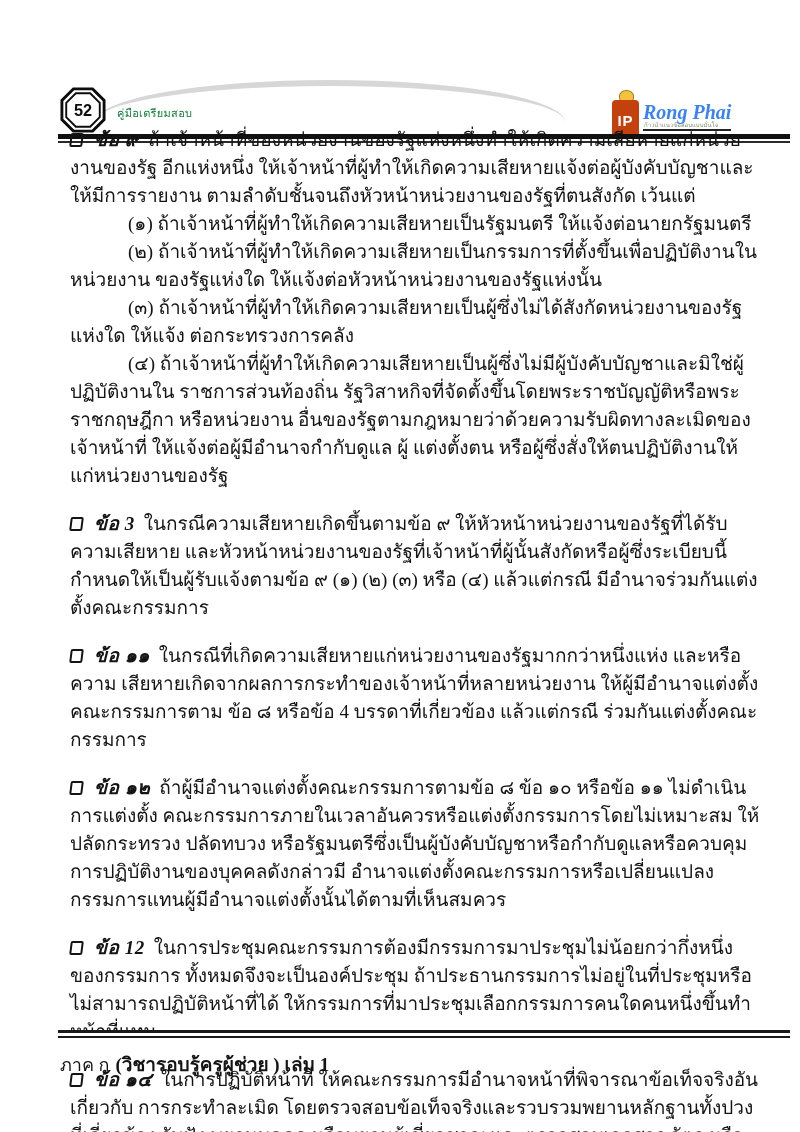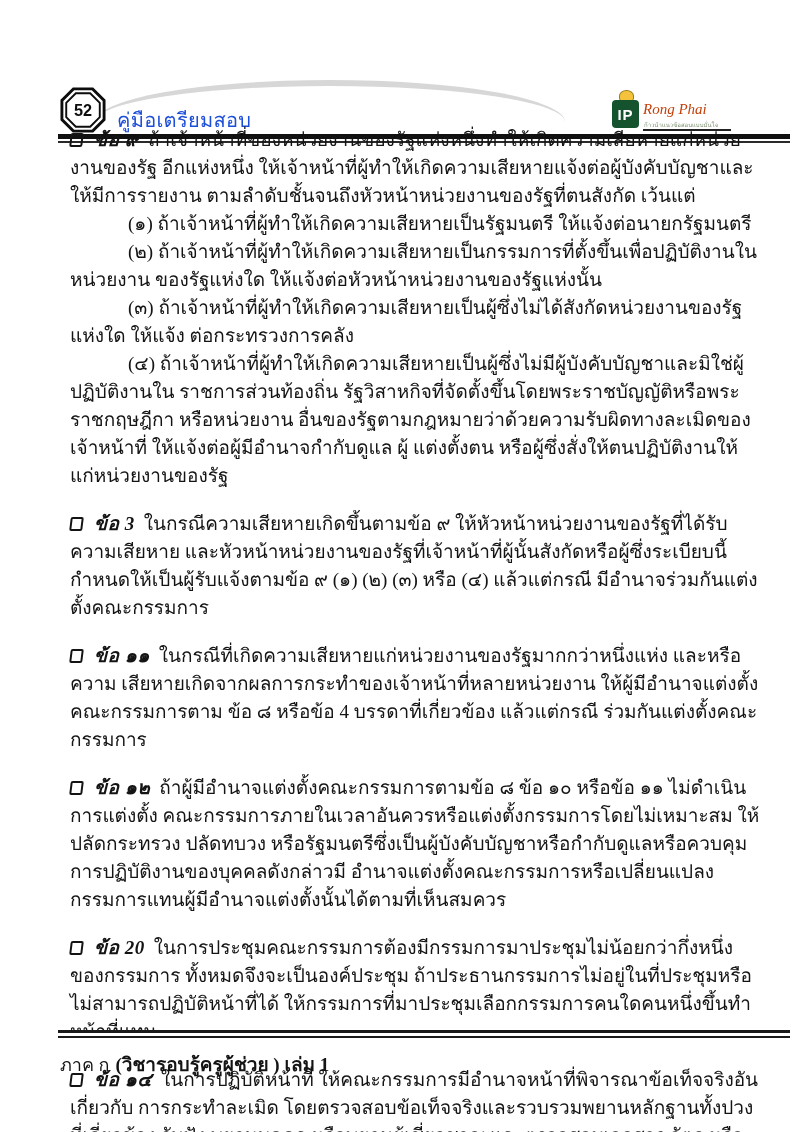--- a/index.html
+++ b/index.html
@@ -12,38 +12,38 @@
   
   .header { position: absolute; top: 0; left: 0; width: 800px; height: 104px; margin-top: 40px; }
   .swoosh {
     position: absolute; left: 95px; top: 40px; width: 470px; height: 42px;
     border-top: 6px solid #d7d7d7;
     border-radius: 50% 50% 0 0 / 100% 100% 0 0;
   }
   .octagon { position: absolute; left: 60px; top: 47px; width: 46px; height: 46px; }
   .header-title {
     position: absolute; left: 117px; top: 64px;
-    font-size: 20px; color: #1d4ed8; letter-spacing: .3px;
+    font-size: 11px; color: #15803d; letter-spacing: .3px;
   }
   .logo { position: absolute; left: 612px; top: 48px; width: 160px; height: 46px; }
   .logo-badge {
-    position: absolute; left: 0; top: 12px; width: 27px; height: 28px;
-    background: #14532d; border-radius: 4px; color: #fff;
+    position: absolute; left: 0; top: 12px; width: 27px; height: 41px;
+    background: #c2410c; border-radius: 4px; color: #fff;
     font-family: "Liberation Sans", sans-serif; font-weight: bold; font-size: 15px;
     display: flex; align-items: center; justify-content: center; letter-spacing: 1px;
   }
   .logo-mascot {
     position: absolute; left: 7px; top: 2px; width: 15px; height: 12px;
     background: #f5c33b; border-radius: 60% 60% 40% 40%;
     border: 1px solid #9a7b1e;
   }
   .logo-text {
     position: absolute; left: 31px; top: 13px;
-    font-family: "Liberation Serif", serif; font-style: italic; font-weight: normal;
-    font-size: 15px; color: #c2410c; white-space: nowrap;
+    font-family: "Liberation Serif", serif; font-style: italic; font-weight: bold;
+    font-size: 20px; color: #3b82f6; white-space: nowrap;
   }
   .logo-tagline {
     position: absolute; left: 32px; top: 32px;
     font-size: 6px; color: #7b8f6d; white-space: nowrap;
   }
   .logo-underline { position: absolute; left: 31px; top: 41px; width: 88px; height: 2px; background: #222; }
   .header-rule { position: absolute; left: 58px; top: 94px; width: 732px; }
   .header-rule .bar1 { height: 5px; background: #101010; }
   .header-rule .gap  { height: 2px; background: #ffffff; }
   .header-rule .bar2 { height: 2px; background: #2a2a2a; }
@@ -116,21 +116,21 @@
 
   <p class="blk item">
     <span class="cb"></span><b class="no">ข้อ ๑๑</b><span>ในกรณีที่เกิดความเสียหายแก่หน่วยงานของรัฐมากกว่าหนึ่งแห่ง และหรือความ เสียหายเกิดจากผลการกระทำของเจ้าหน้าที่หลายหน่วยงาน ให้ผู้มีอำนาจแต่งตั้งคณะกรรมการตาม ข้อ ๘ หรือข้อ 4 บรรดาที่เกี่ยวข้อง แล้วแต่กรณี ร่วมกันแต่งตั้งคณะกรรมการ</span>
   </p>
 
   <p class="blk item">
     <span class="cb"></span><b class="no">ข้อ ๑๒</b><span>ถ้าผู้มีอำนาจแต่งตั้งคณะกรรมการตามข้อ ๘ ข้อ ๑๐ หรือข้อ ๑๑ ไม่ดำเนินการแต่งตั้ง คณะกรรมการภายในเวลาอันควรหรือแต่งตั้งกรรมการโดยไม่เหมาะสม ให้ปลัดกระทรวง ปลัดทบวง หรือรัฐมนตรีซึ่งเป็นผู้บังคับบัญชาหรือกำกับดูแลหรือควบคุมการปฏิบัติงานของบุคคลดังกล่าวมี อำนาจแต่งตั้งคณะกรรมการหรือเปลี่ยนแปลงกรรมการแทนผู้มีอำนาจแต่งตั้งนั้นได้ตามที่เห็นสมควร</span>
   </p>
 
   <p class="blk item">
-    <span class="cb"></span><b class="no">ข้อ 20</b><span>ในการประชุมคณะกรรมการต้องมีกรรมการมาประชุมไม่น้อยกว่ากึ่งหนึ่งของกรรมการ ทั้งหมดจึงจะเป็นองค์ประชุม ถ้าประธานกรรมการไม่อยู่ในที่ประชุมหรือไม่สามารถปฏิบัติหน้าที่ได้ ให้กรรมการที่มาประชุมเลือกกรรมการคนใดคนหนึ่งขึ้นทำหน้าที่แทน</span>
+    <span class="cb"></span><b class="no">ข้อ 12</b><span>ในการประชุมคณะกรรมการต้องมีกรรมการมาประชุมไม่น้อยกว่ากึ่งหนึ่งของกรรมการ ทั้งหมดจึงจะเป็นองค์ประชุม ถ้าประธานกรรมการไม่อยู่ในที่ประชุมหรือไม่สามารถปฏิบัติหน้าที่ได้ ให้กรรมการที่มาประชุมเลือกกรรมการคนใดคนหนึ่งขึ้นทำหน้าที่แทน</span>
   </p>
 
 
   <p class="blk item">
     <span class="cb"></span><b class="no">ข้อ ๑๔</b><span>ในการปฏิบัติหน้าที่ ให้คณะกรรมการมีอำนาจหน้าที่พิจารณาข้อเท็จจริงอันเกี่ยวกับ การกระทำละเมิด โดยตรวจสอบข้อเท็จจริงและรวบรวมพยานหลักฐานทั้งปวงที่เกี่ยวข้อง รับฟัง พยานบุคคล หรือพยานผู้เชี่ยวชาญ และตรวจสอบเอกสาร วัตถุ หรือสถานที่</span>
   </p>
 
 </div>
 
 <div class="footer">

